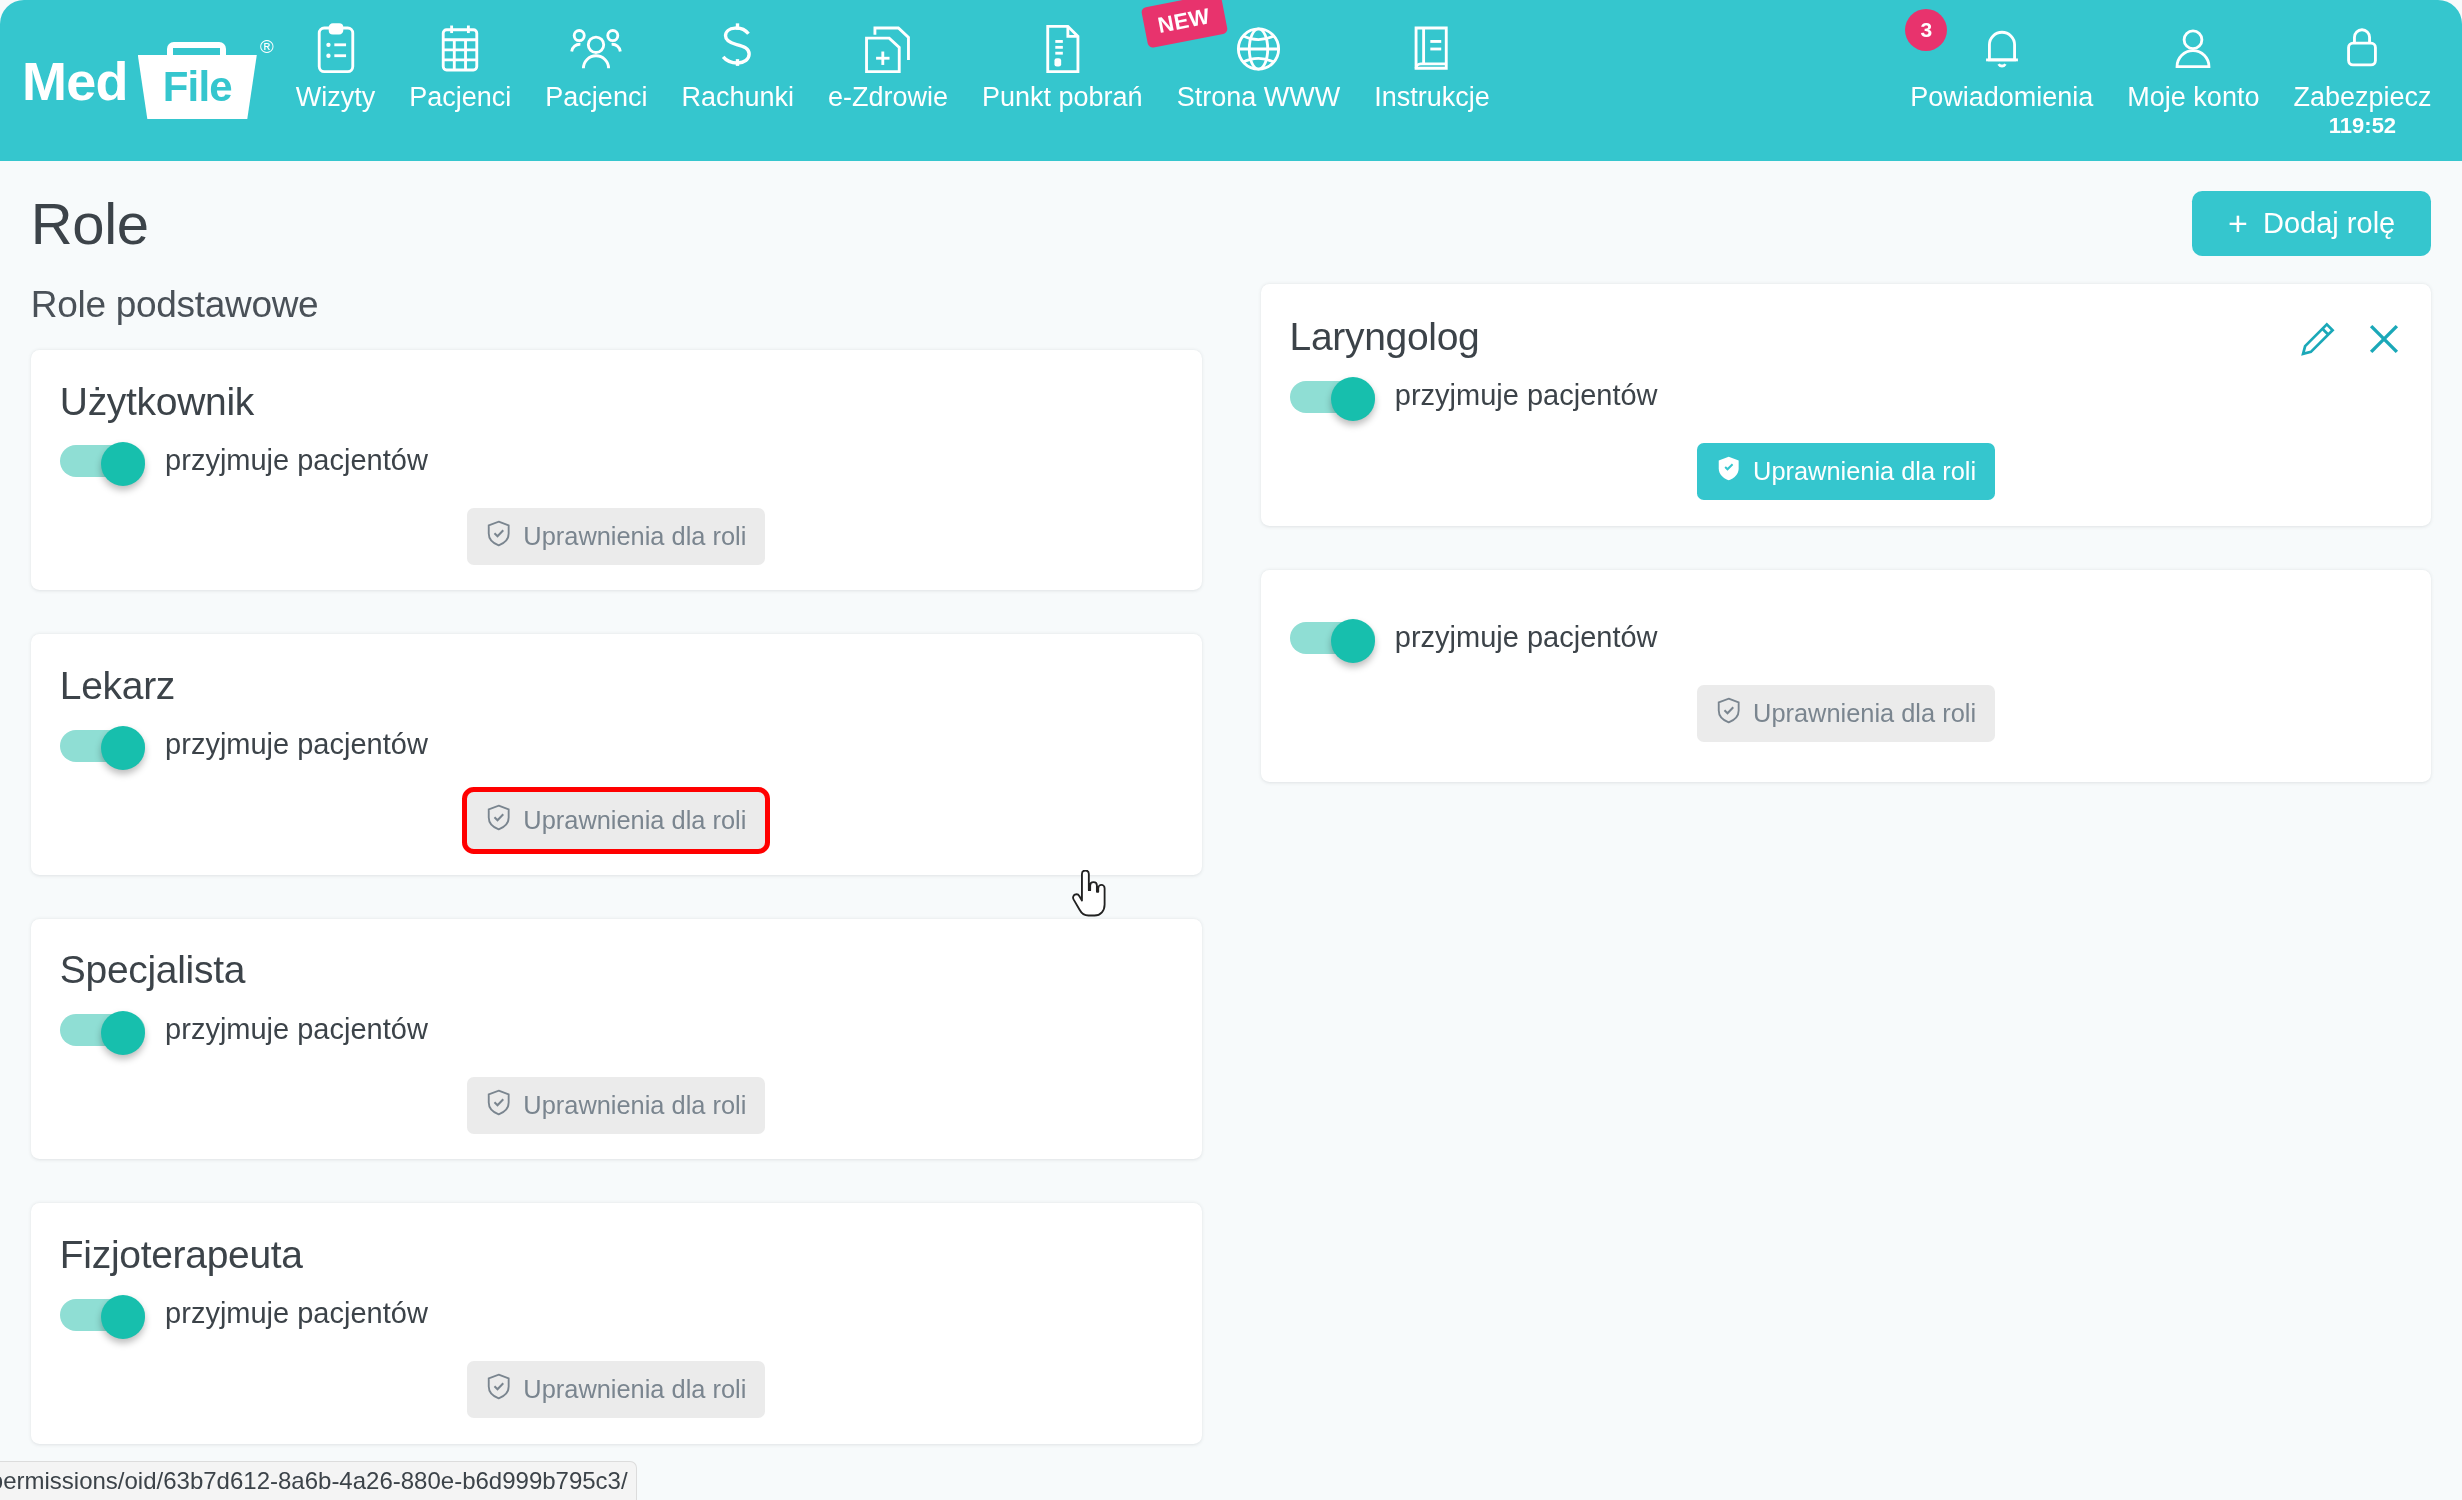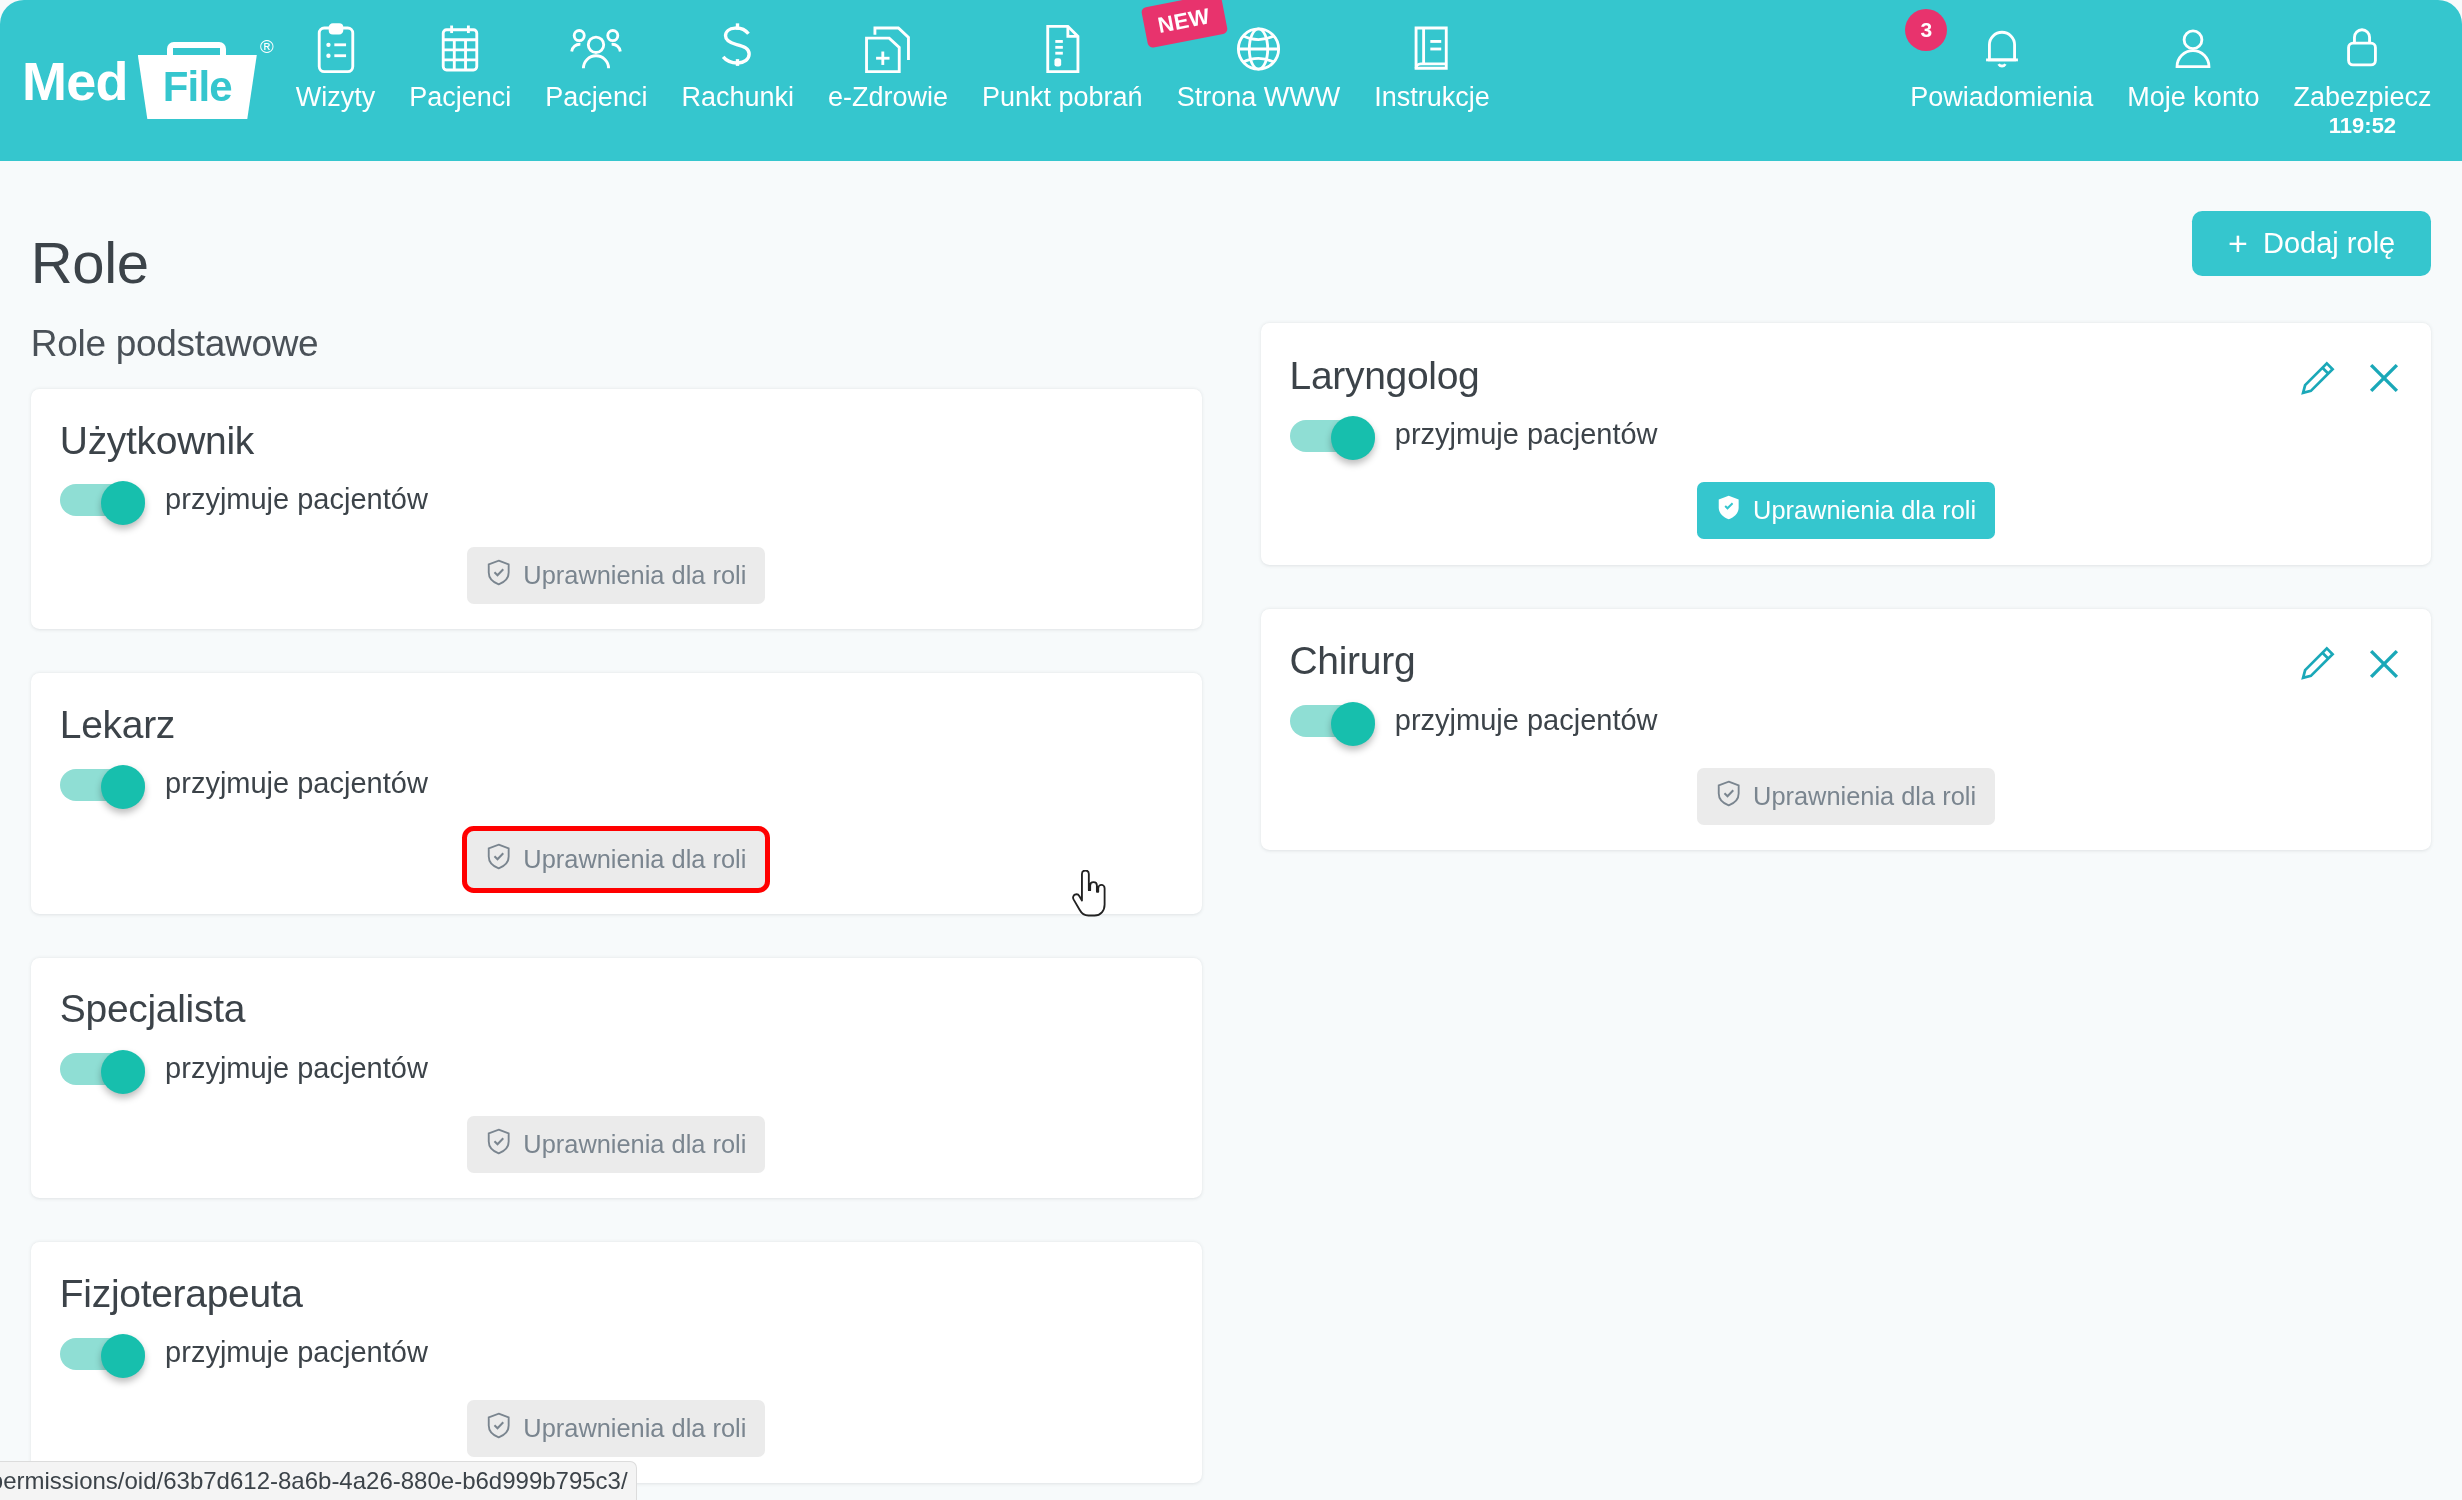--- a/index.html
+++ b/index.html
@@ -177,21 +177,20 @@
     display: flex;
     align-items: center;
     justify-content: space-between;
     padding: 29px 6.8px 8.5px 6.8px;
   }
   .page-title {
     font-size: 58px;
     color: #3c4349;
     font-weight: normal;
     letter-spacing: -0.4px;
-    margin-top: 39px;
   }
   .btn-add {
     background: #35c6ce;
     color: #ffffff;
     border: none;
     border-radius: 10.2px;
     font-size: 29px;
     font-family: "Liberation Sans", sans-serif;
     padding: 16px 36px;
     cursor: pointer;
@@ -673,41 +672,20 @@
                   <path d="M7.5 1 L13.4 3.2 V8 c0 3.4 -2.6 5.8 -5.9 7 C4.2 13.8 1.6 11.4 1.6 8 V3.2 Z"></path>
                   <path d="M5 7.6 L6.8 9.4 L10.2 5.9 L9.4 5 L6.8 7.6 L5.8 6.7 Z" fill="#35c6ce"></path>
                 </svg>
               </span>
               <span>Uprawnienia dla roli</span>
             </button>
           </div>
         </div>
 
         <div class="card">
-          <div class="card-top">
-            <div class="card-title">Chirurg</div>
-            <div class="card-actions">
-              <button class="icon-btn">
-                <span>
-                  <svg width="39" height="39" viewBox="0 0 23 23" fill="none" stroke="#1aa8b8" stroke-width="1.6">
-                    <path d="M17 2.6 l3.4 3.4 -12.8 12.8 -4.6 1.2 1.2 -4.6 Z"></path>
-                    <line x1="14.4" y1="5.2" x2="17.8" y2="8.6"></line>
-                  </svg>
-                </span>
-              </button>
-              <button class="icon-btn">
-                <span>
-                  <svg width="36" height="36" viewBox="0 0 21 21" fill="none" stroke="#1aa8b8" stroke-width="2">
-                    <line x1="3" y1="3" x2="18" y2="18"></line>
-                    <line x1="18" y1="3" x2="3" y2="18"></line>
-                  </svg>
-                </span>
-              </button>
-            </div>
-          </div>
           <div class="toggle-row">
             <span class="toggle">
               <span class="track"></span>
                 <span class="thumb"></span>
             </span>
             <span class="toggle-label">przyjmuje pacjentów</span>
           </div>
           <div class="card-foot">
             <button class="btn-perm">
               <span>

